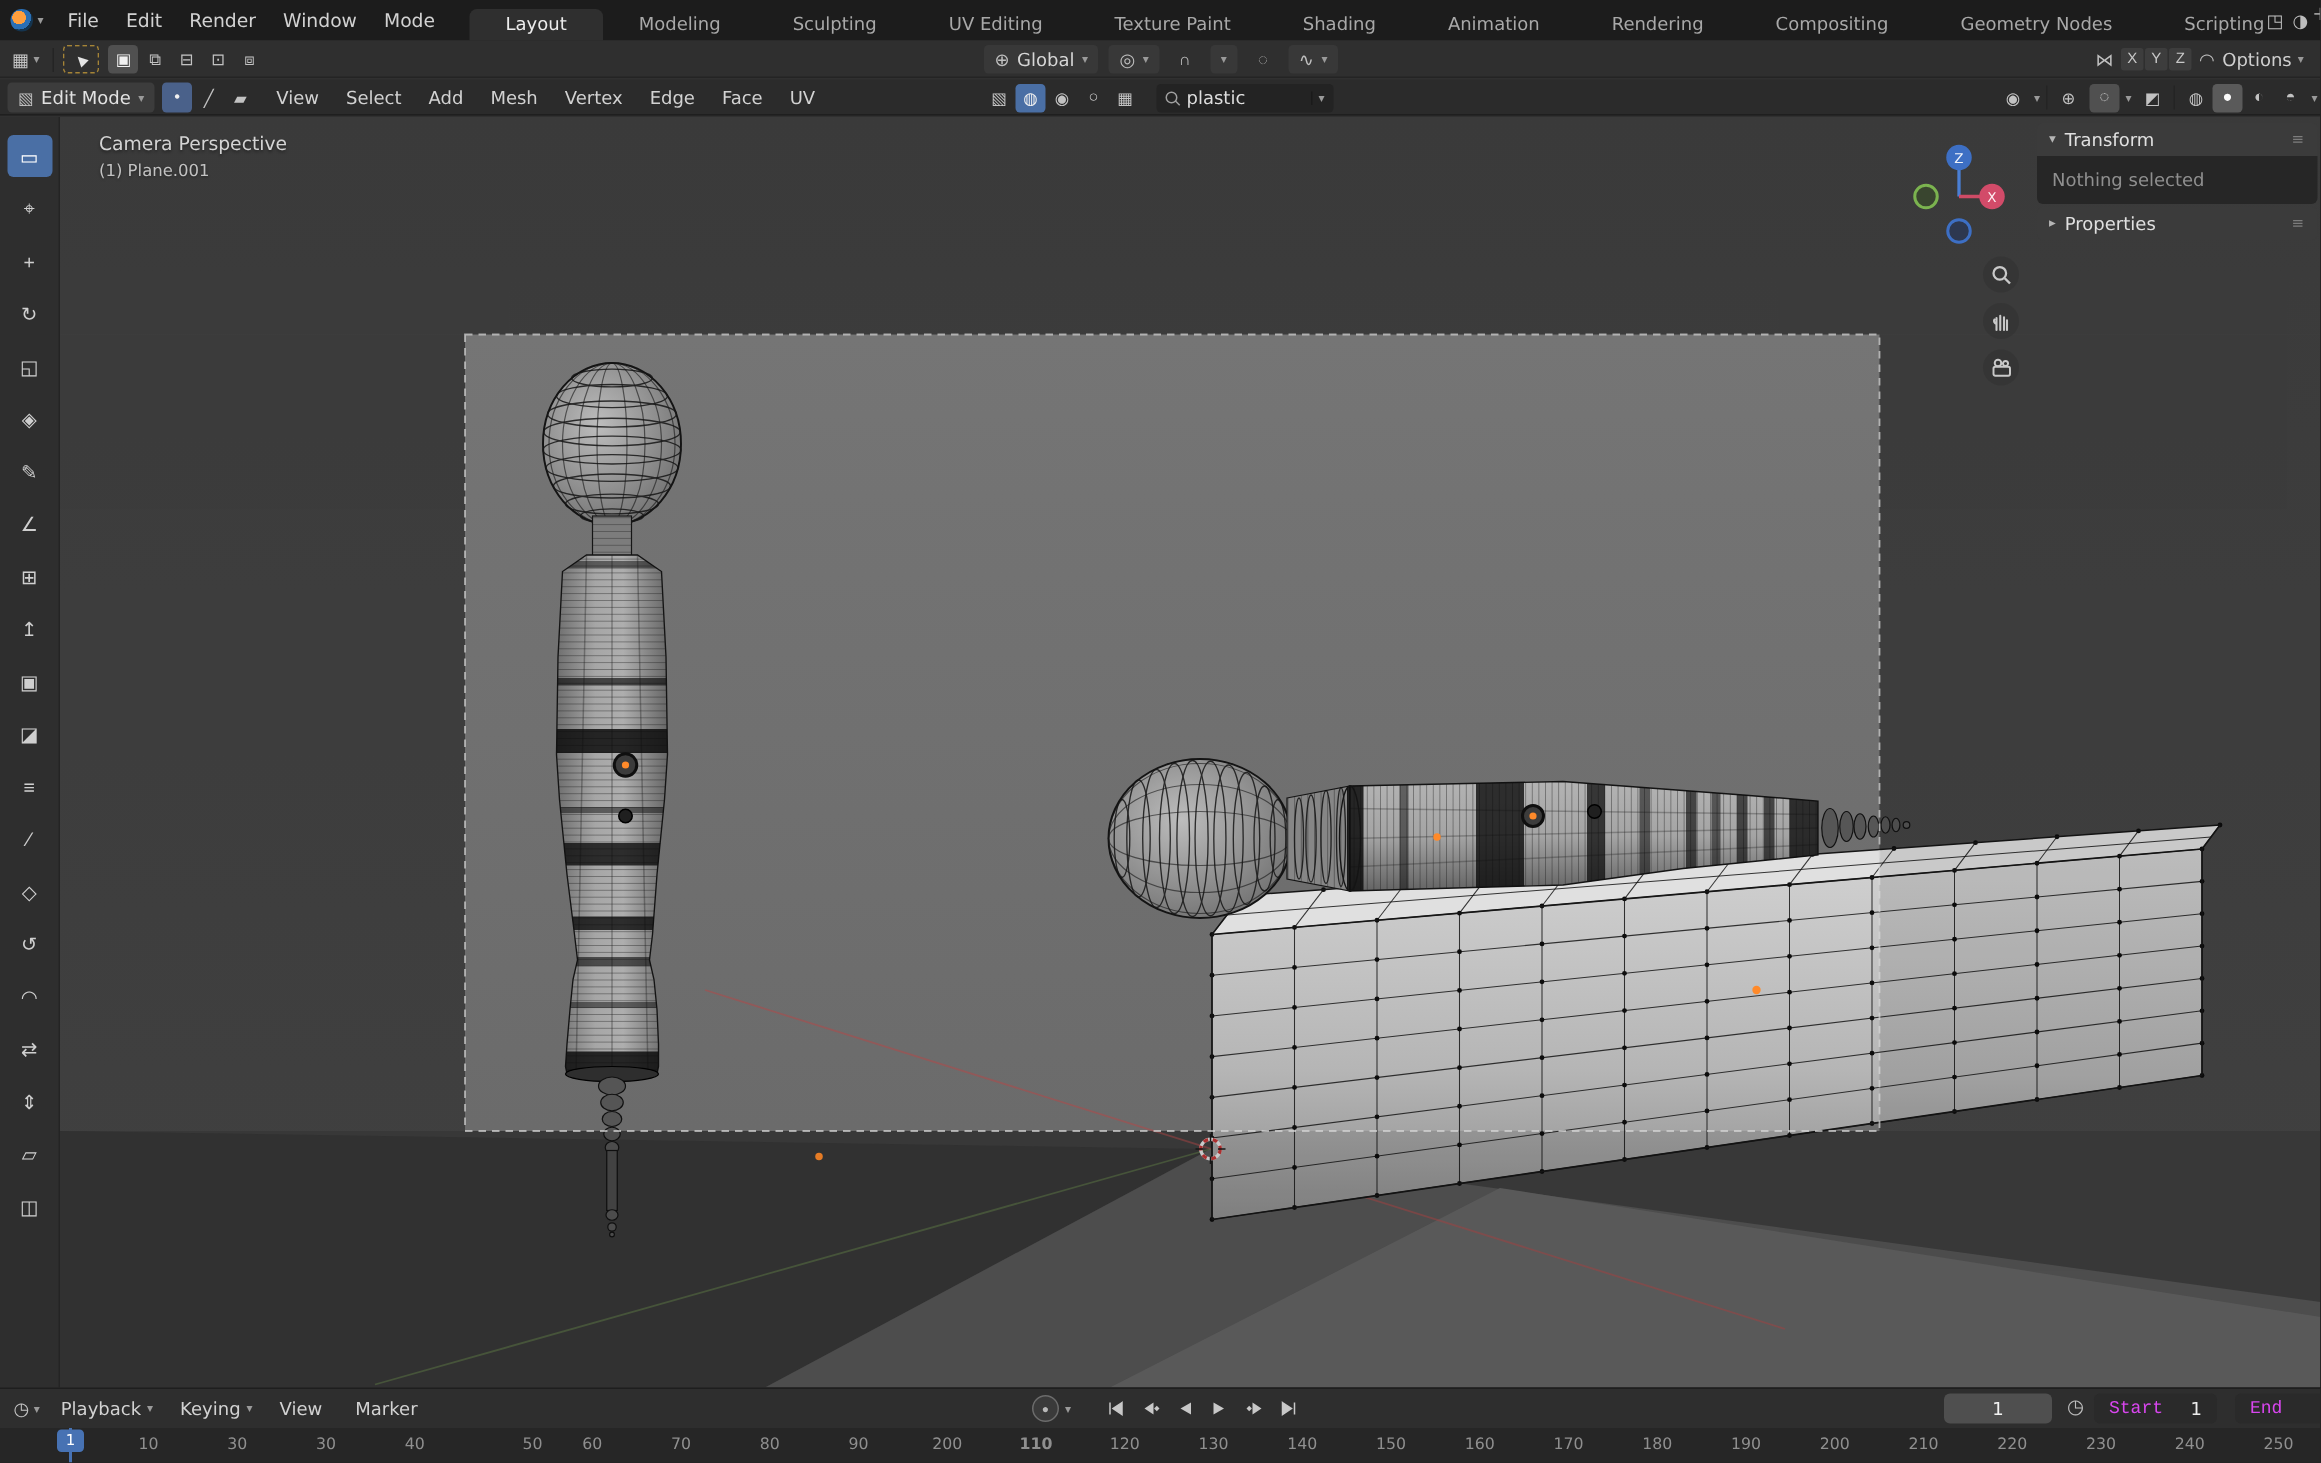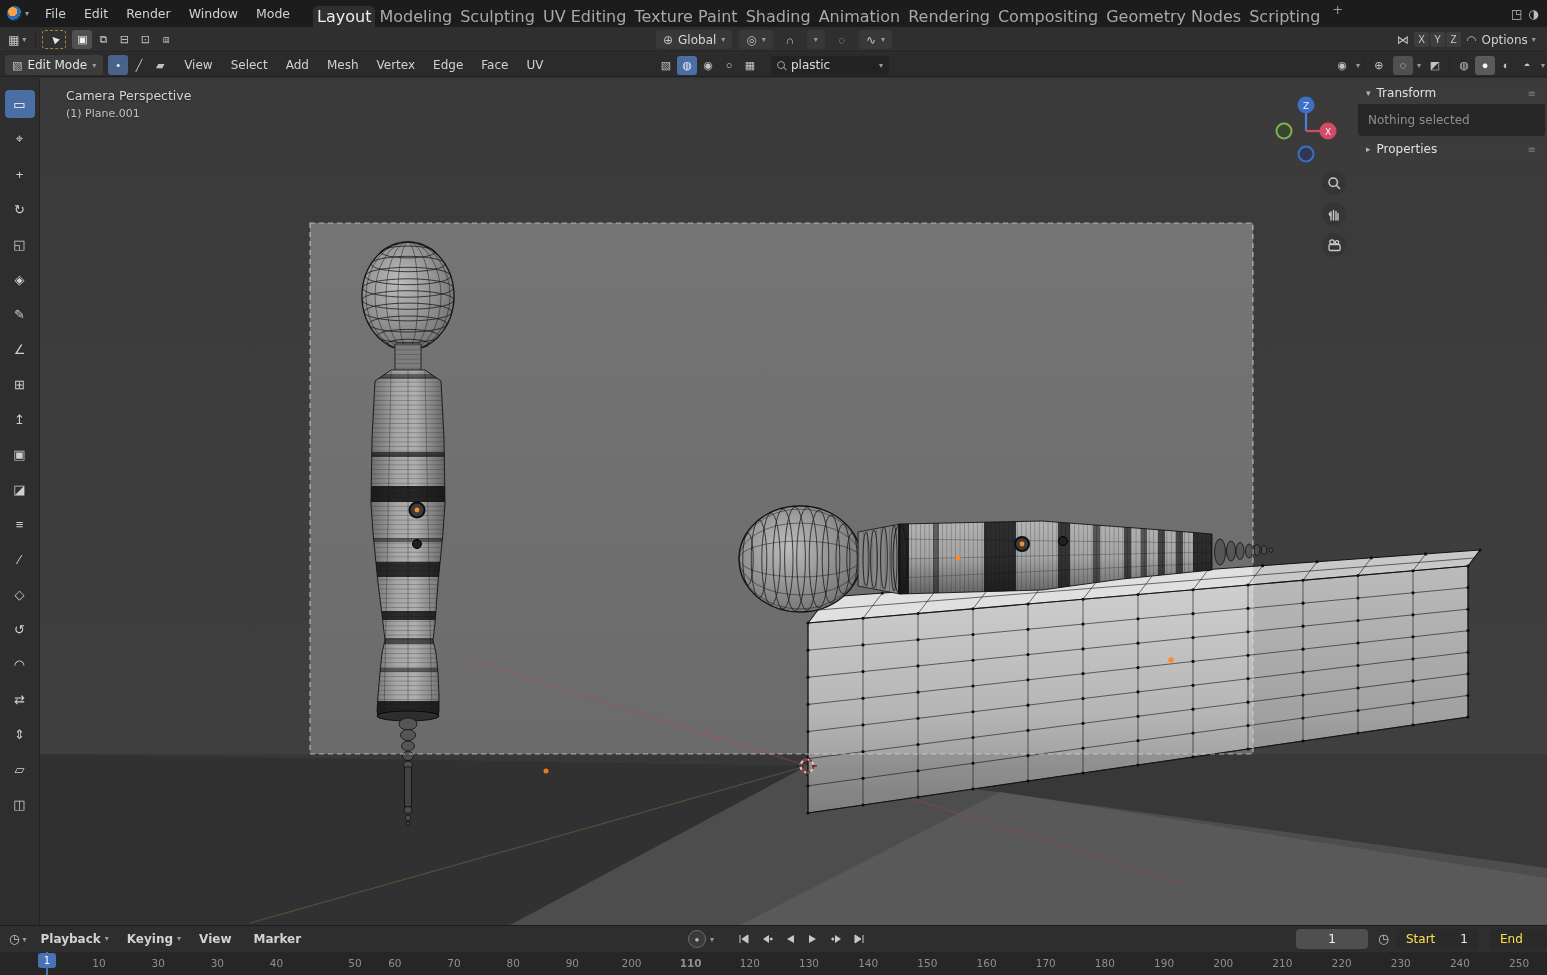--- a/index.html
+++ b/index.html
@@ -6,24 +6,24 @@
   html,body { width:1547px; height:975px; background:#1c1c1c; font-family:"DejaVu Sans", sans-serif; overflow:hidden; }
   .app { position:relative; width:1547px; height:975px; overflow:hidden; background:#303030; }
   i { font-style:normal; }
 
   
   .topbar { position:absolute; left:0; top:0; width:100%; height:27px; background:#1c1c1c; display:flex; align-items:stretch; }
   .blender-btn { display:flex; align-items:center; gap:3px; padding:0 7px; color:#d8d8d8; }
   .blender-logo { width:15px; height:15px; border-radius:50%; background:radial-gradient(circle at 38% 38%, #ff9f3e 0 34%, #2a6fb5 35% 60%, #14344f 61%); }
   .tb-menus { display:flex; align-items:stretch; }
   .menu-item { padding:0 9px; line-height:27px; font-size:12.5px; color:#d2d2d2; cursor:default; }
-  .menu-item.sm { line-height:26px; font-size:12px; display:inline-flex; align-items:flex-end; gap:4px;font-weight:bold; }
+  .menu-item.sm { line-height:26px; font-size:12px; display:inline-flex; align-items:flex-end; gap:4px; }
   .chev { font-size:8px; color:#9a9a9a; }
   .tabs { display:flex; align-items:flex-end; margin-left:14px; }
-  .tab { height:21px; line-height:21px; padding:0 4px; font-size:16px; color:#a8a8a8; border-radius:5px 5px 0 0; white-space:nowrap; }
+  .tab { height:21px; line-height:21px; padding:0 24px; font-size:12px; color:#a8a8a8; border-radius:5px 5px 0 0; white-space:nowrap; }
   .tab.active { background:#2f2f2f; color:#ececec; }
   .tab-add { height:21px; line-height:20px; padding:0 8px; color:#9a9a9a; font-size:13px; }
   .tb-right { position:absolute; right:0; top:0; height:27px; width:38px; overflow:hidden; display:flex; align-items:center; gap:6px; color:#bdbdbd; font-size:12px; padding-left:2px; }
 
   
   .row2 { position:absolute; left:0; top:27px; width:100%; height:25px; background:#2f2f2f; border-bottom:1px solid #242424; }
   .r2-left { position:absolute; left:5px; top:0; height:25px; display:flex; align-items:center; gap:6px; }
   .editor-btn { display:flex; align-items:center; gap:3px; color:#c6c6c6; font-size:12px; padding:0 3px; }
   .active-tool-box { width:24px; height:19px; border:1px dashed #a58437; border-radius:3px; display:flex; align-items:center; justify-content:center; }
   .cursor-glyph { color:#e4e4e4; font-size:9px; transform:rotate(-135deg); display:inline-block; }
@@ -92,21 +92,21 @@
   .tl-center { position:absolute; left:688px; top:0; height:26px; display:flex; align-items:center; gap:4px; }
   .rec-btn { width:18px; height:18px; border-radius:50%; background:#3a3a3a; border:1px solid #6b6b6b; display:flex; align-items:center; justify-content:center; color:#b8b8b8; font-size:8px; }
   .play-strip { display:flex; align-items:center; gap:3px; margin-left:16px; }
   .pb-btn { width:20px; height:20px; background:transparent; border:none; border-radius:3px; display:flex; align-items:center; justify-content:center; }
   .tl-field { position:absolute; top:3px; height:20px; border-radius:4px; font-size:12px; display:flex; align-items:center; }
   .frame-field { left:1296px; width:72px; background:#4f4f4f; color:#f2f2f2; justify-content:center; }
   .clock-ic { position:absolute; left:1378px; top:5px; color:#bdbdbd; font-size:13px; }
   .range-pill { background:#2a2a2a; padding:0 10px; justify-content:space-between; }
   .start-pill { left:1396px; width:82px; }
   .end-pill { left:1490px; width:90px; }
-  .range-lbl { color:#fde047; }
+  .range-lbl { color:#d946ef;font-family:Liberation Mono, monospace; }
   .range-val { color:#ececec; }
   .tl-ruler { position:absolute; left:0; top:26px; width:100%; height:24px; background:#262626; }
   .ruler-num { position:absolute; top:5px; transform:translateX(-50%); color:#8f8f8f; font-size:10.5px; }
   .playhead { position:absolute; left:47px; top:0; transform:translateX(-50%); width:18px; height:24px; }
   .playhead-line { position:absolute; left:8px; top:0; width:2px; height:24px; background:#4772b3; }
   .playhead-pill { position:absolute; left:0; top:1px; width:18px; height:15px; background:#4772b3; border-radius:3px; color:#fff; font-size:10px; display:flex; align-items:center; justify-content:center; }
 </style>
 </head>
 <body>
 

